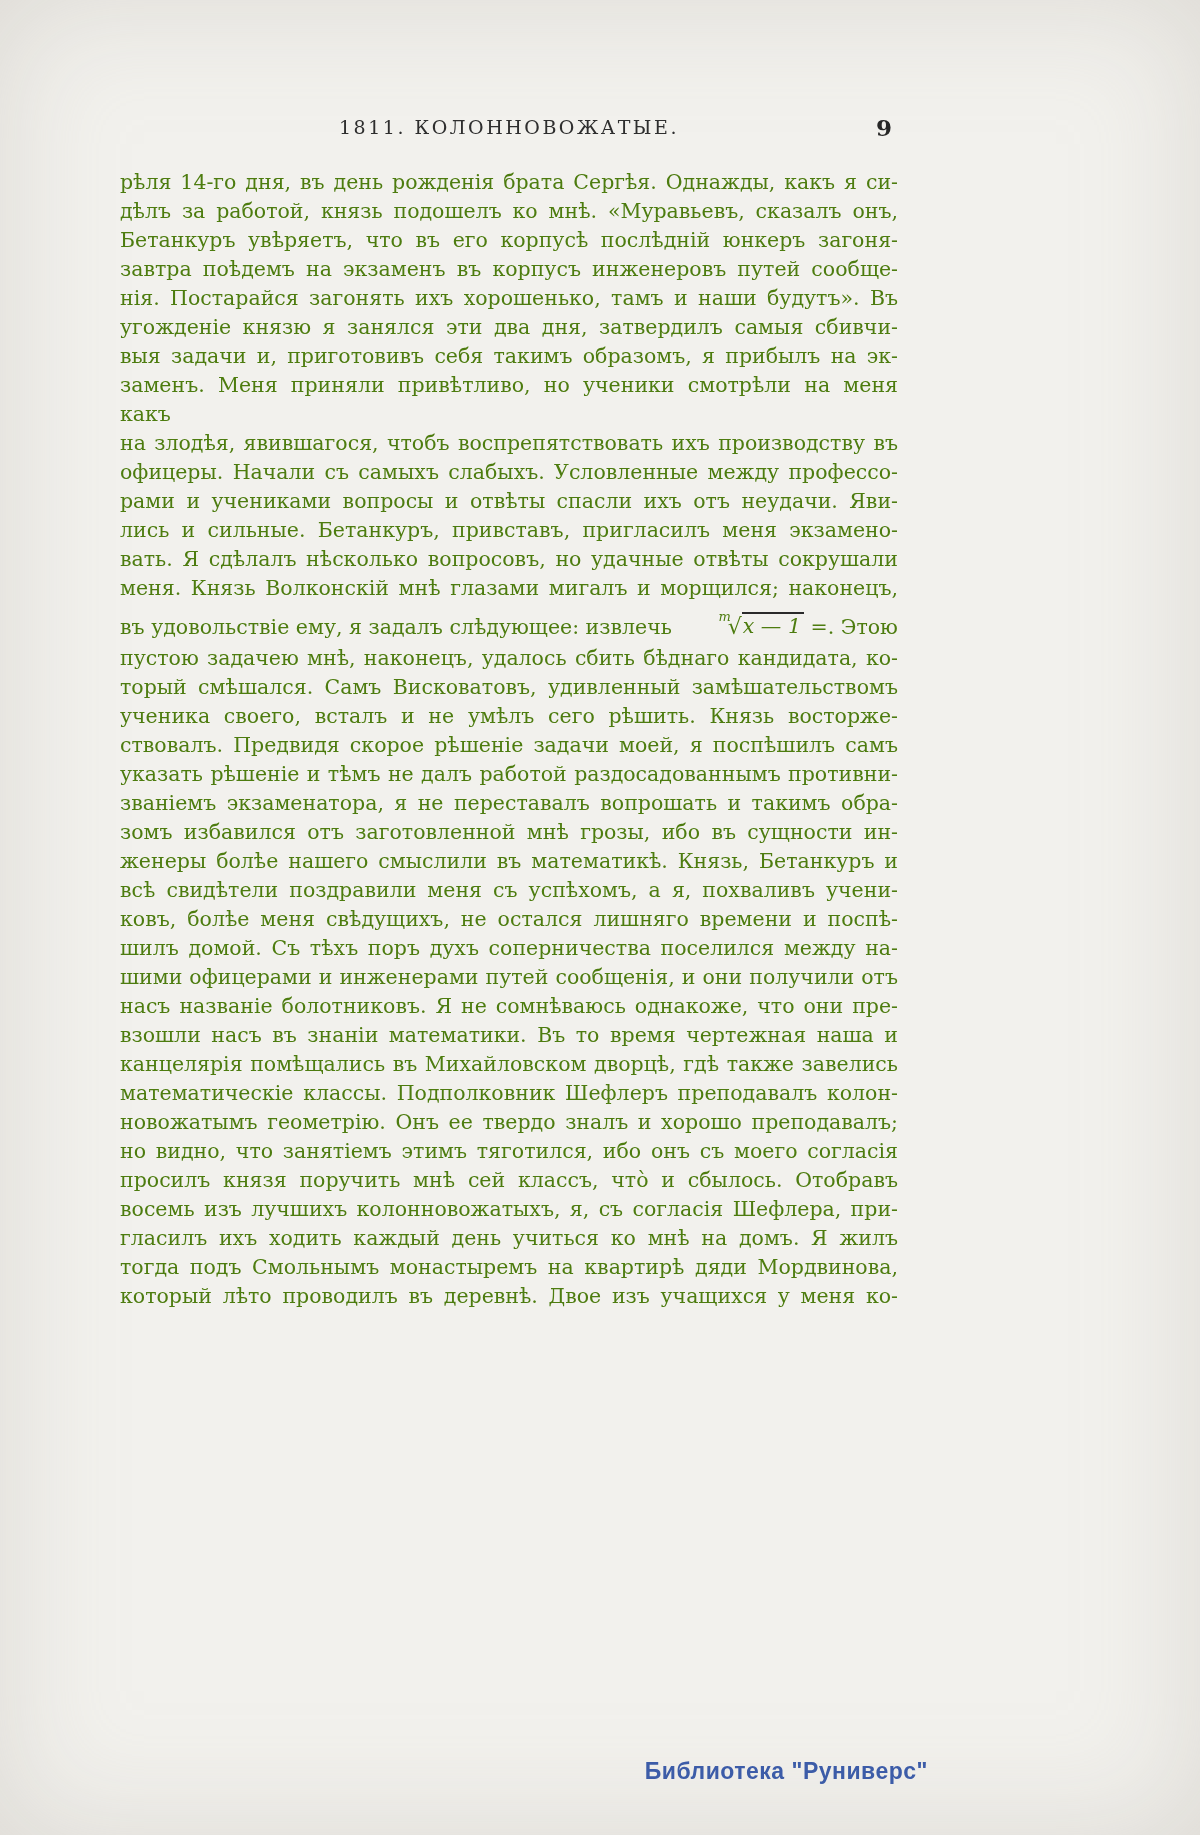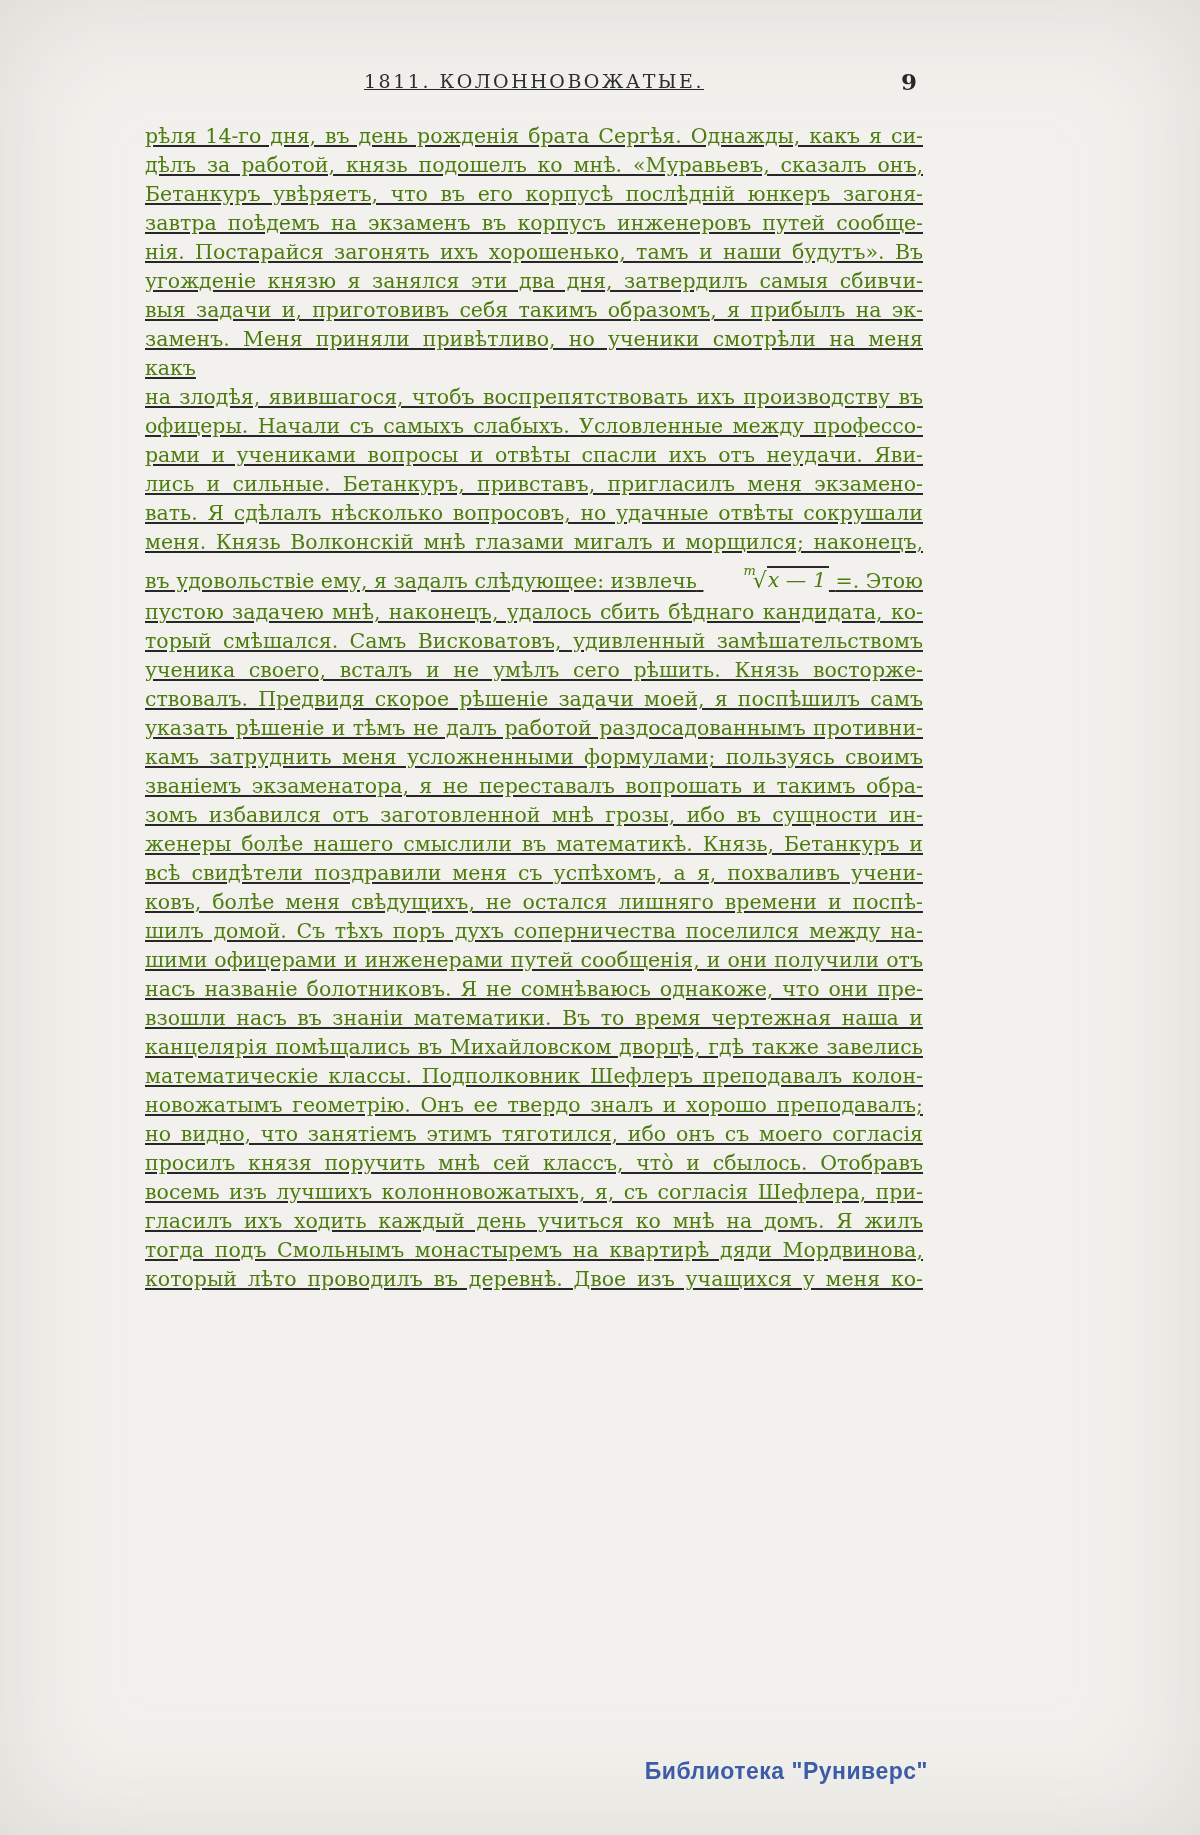--- a/index.html
+++ b/index.html
@@ -8,25 +8,24 @@
     width: 1200px;
     height: 1835px;
     background: #f2f1ed;
     box-shadow: inset 0 0 120px rgba(180,175,165,0.35);
     font-family: "DejaVu Serif", serif;
     color: #272727;
     overflow: hidden;
   }
   .text-column {
     position: absolute;
-    left: 145px;
+    left: 120px;
     top: 0;
     width: 778px;
-    padding-top: 70px;
-    text-decoration: underline;
+    padding-top: 116px;
   }
   .page-header {
     position: relative;
     height: 24px;
     margin-bottom: 28px;
   }
   .header-title {
     display: block;
     text-align: center;
     font-size: 19px;
@@ -121,21 +120,20 @@
         <span>въ удовольствіе ему, я задалъ слѣдующее: извлечь</span>
         <span class="formula"><span class="f-index">m</span><span class="f-rad">√</span><span class="f-radicand">x — 1</span></span>
         <span>=. Этою</span>
       </div>
 
       <div class="tl">пустою задачею мнѣ, наконецъ, удалось сбить бѣднаго кандидата, ко-</div>
       <div class="tl">торый смѣшался. Самъ Висковатовъ, удивленный замѣшательствомъ</div>
       <div class="tl">ученика своего, всталъ и не умѣлъ сего рѣшить. Князь восторже-</div>
       <div class="tl">ствовалъ. Предвидя скорое рѣшеніе задачи моей, я поспѣшилъ самъ</div>
       <div class="tl">указать рѣшеніе и тѣмъ не далъ работой раздосадованнымъ противни-</div>
-      <div class="tl">камъ затруднить меня усложненными формулами; пользуясь своимъ</div>
       <div class="tl">званіемъ экзаменатора, я не переставалъ вопрошать и такимъ обра-</div>
       <div class="tl">зомъ избавился отъ заготовленной мнѣ грозы, ибо въ сущности ин-</div>
       <div class="tl">женеры болѣе нашего смыслили въ математикѣ. Князь, Бетанкуръ и</div>
       <div class="tl">всѣ свидѣтели поздравили меня съ успѣхомъ, а я, похваливъ учени-</div>
       <div class="tl">ковъ, болѣе меня свѣдущихъ, не остался лишняго времени и поспѣ-</div>
       <div class="tl">шилъ домой. Съ тѣхъ поръ духъ соперничества поселился между на-</div>
       <div class="tl">шими офицерами и инженерами путей сообщенія, и они получили отъ</div>
       <div class="tl">насъ названіе болотниковъ. Я не сомнѣваюсь однакоже, что они пре-</div>
       <div class="tl">взошли насъ въ знаніи математики. Въ то время чертежная наша и</div>
       <div class="tl">канцелярія помѣщались въ Михайловском дворцѣ, гдѣ также завелись</div>

